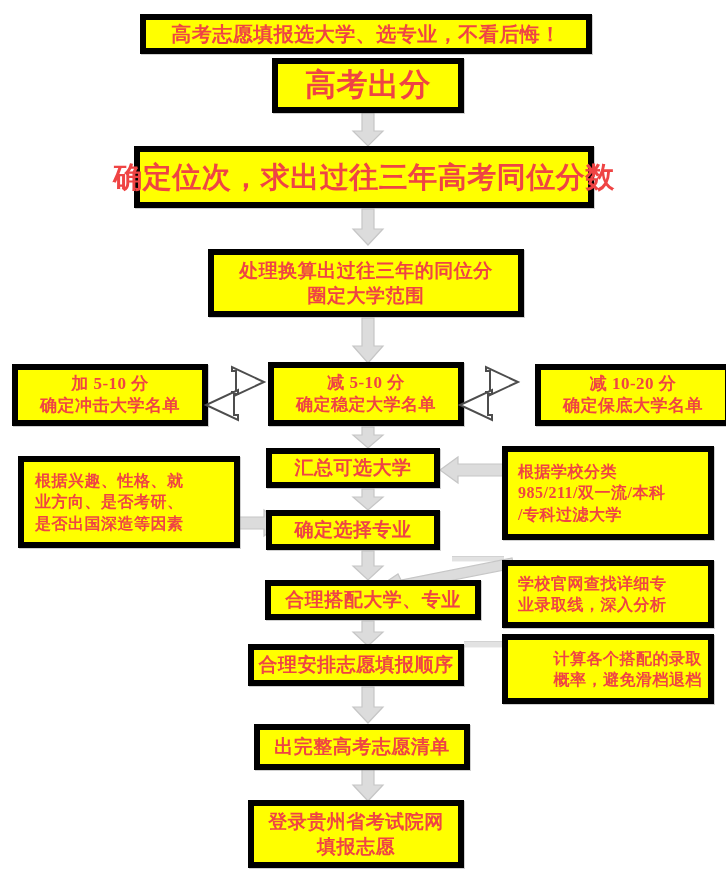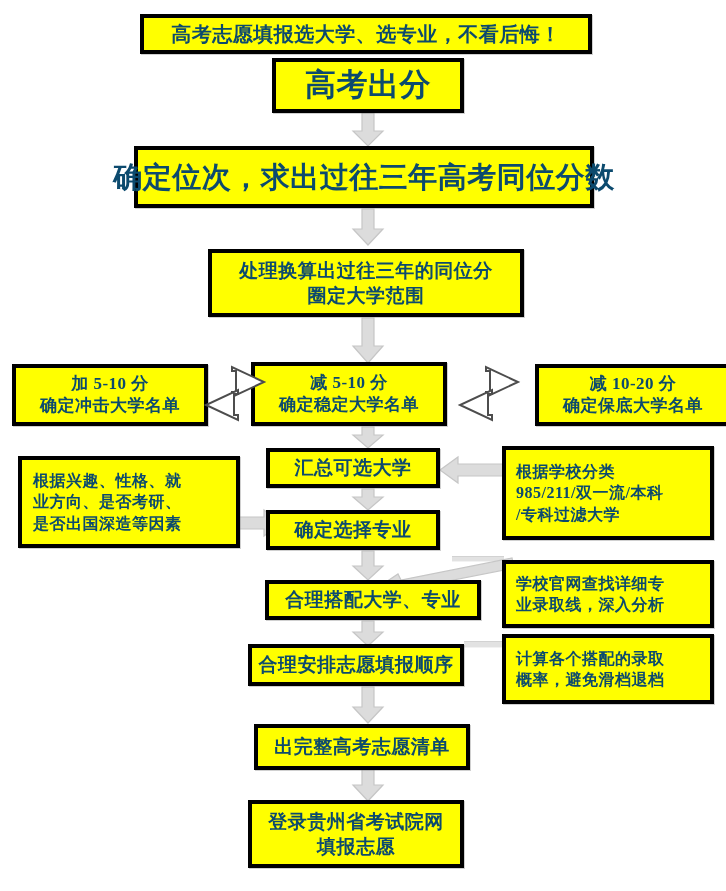--- a/index.html
+++ b/index.html
@@ -20,27 +20,27 @@
     left: 0; top: 0;
     width: 726px;
     height: 891px;
   }
 
   
   .box {
     position: absolute;
     box-sizing: border-box;
     background: #FFFF00;
-    border: 4px solid #000000;
+    border: 6px solid #000000;
     display: flex;
     flex-direction: column;
     align-items: center;
     justify-content: center;
     text-align: center;
-    color: #0c4a6e;
+    color: #ef4444;
     font-weight: bold;
     line-height: 1.32;
     letter-spacing: 0.5px;
     z-index: 3;
     box-shadow: 1px 1px 0 rgba(120,120,120,0.35);
   }
   .box .ln { display: block; white-space: nowrap; }
   .box.wrapbox .ln { white-space: normal; }
 
   
@@ -110,21 +110,21 @@
     <svg width="32" height="46" viewBox="0 0 32 46">
       <polygon points="10,0 22,0 22,28 31,28 16,45 1,28 10,28" fill="#DCDCDC" stroke="#C6C6C6" stroke-width="1.2"></polygon>
     </svg>
   </div>
 
   <div class="box fs-small" style="left:12px; top:364px; width:196px; height:62px;">
     <span class="ln">加 5-10 分</span>
     <span class="ln">确定冲击大学名单</span>
   </div>
 
-  <div class="box fs-small" style="left:251px; top:362px; width:196px; height:64px;">
+  <div class="box fs-small" style="left:268px; top:362px; width:196px; height:64px;">
     <span class="ln">减 5-10 分</span>
     <span class="ln">确定稳定大学名单</span>
   </div>
 
   <div class="box fs-small" style="left:518px; top:364px; width:196px; height:62px;margin-left:17px;">
     <span class="ln">减 10-20 分</span>
     <span class="ln">确定保底大学名单</span>
   </div>
 
   <div class="conn" style="left:204px; top:366px; z-index:4;">
@@ -211,21 +211,21 @@
   <div class="conn" style="left:352px; top:621px;">
     <svg width="32" height="26" viewBox="0 0 32 26">
       <polygon points="10,0 22,0 22,11 31,11 16,25 1,11 10,11" fill="#DCDCDC" stroke="#C6C6C6" stroke-width="1.2"></polygon>
     </svg>
   </div>
 
   <div class="box fs-mid" style="left:248px; top:644px; width:216px; height:42px;">
     <span class="ln">合理安排志愿填报顺序</span>
   </div>
 
-  <div class="box left-text wrapbox fs-tiny" style="left:502px; top:634px; width:212px; height:70px;">
+  <div class="box left-text wrapbox fs-tiny" style="left:502px; top:634px; width:212px; height:70px;align-items:flex-end;">
     <span class="ln">计算各个搭配的录取</span>
     <span class="ln">概率，避免滑档退档</span>
   </div>
 
   <div class="hairline" style="left:464px; top:641px; width:40px; height:5px;"></div>
 
   <div class="conn" style="left:352px; top:687px;">
     <svg width="32" height="37" viewBox="0 0 32 37">
       <polygon points="10,0 22,0 22,20 31,20 16,36 1,20 10,20" fill="#DCDCDC" stroke="#C6C6C6" stroke-width="1.2"></polygon>
     </svg>

